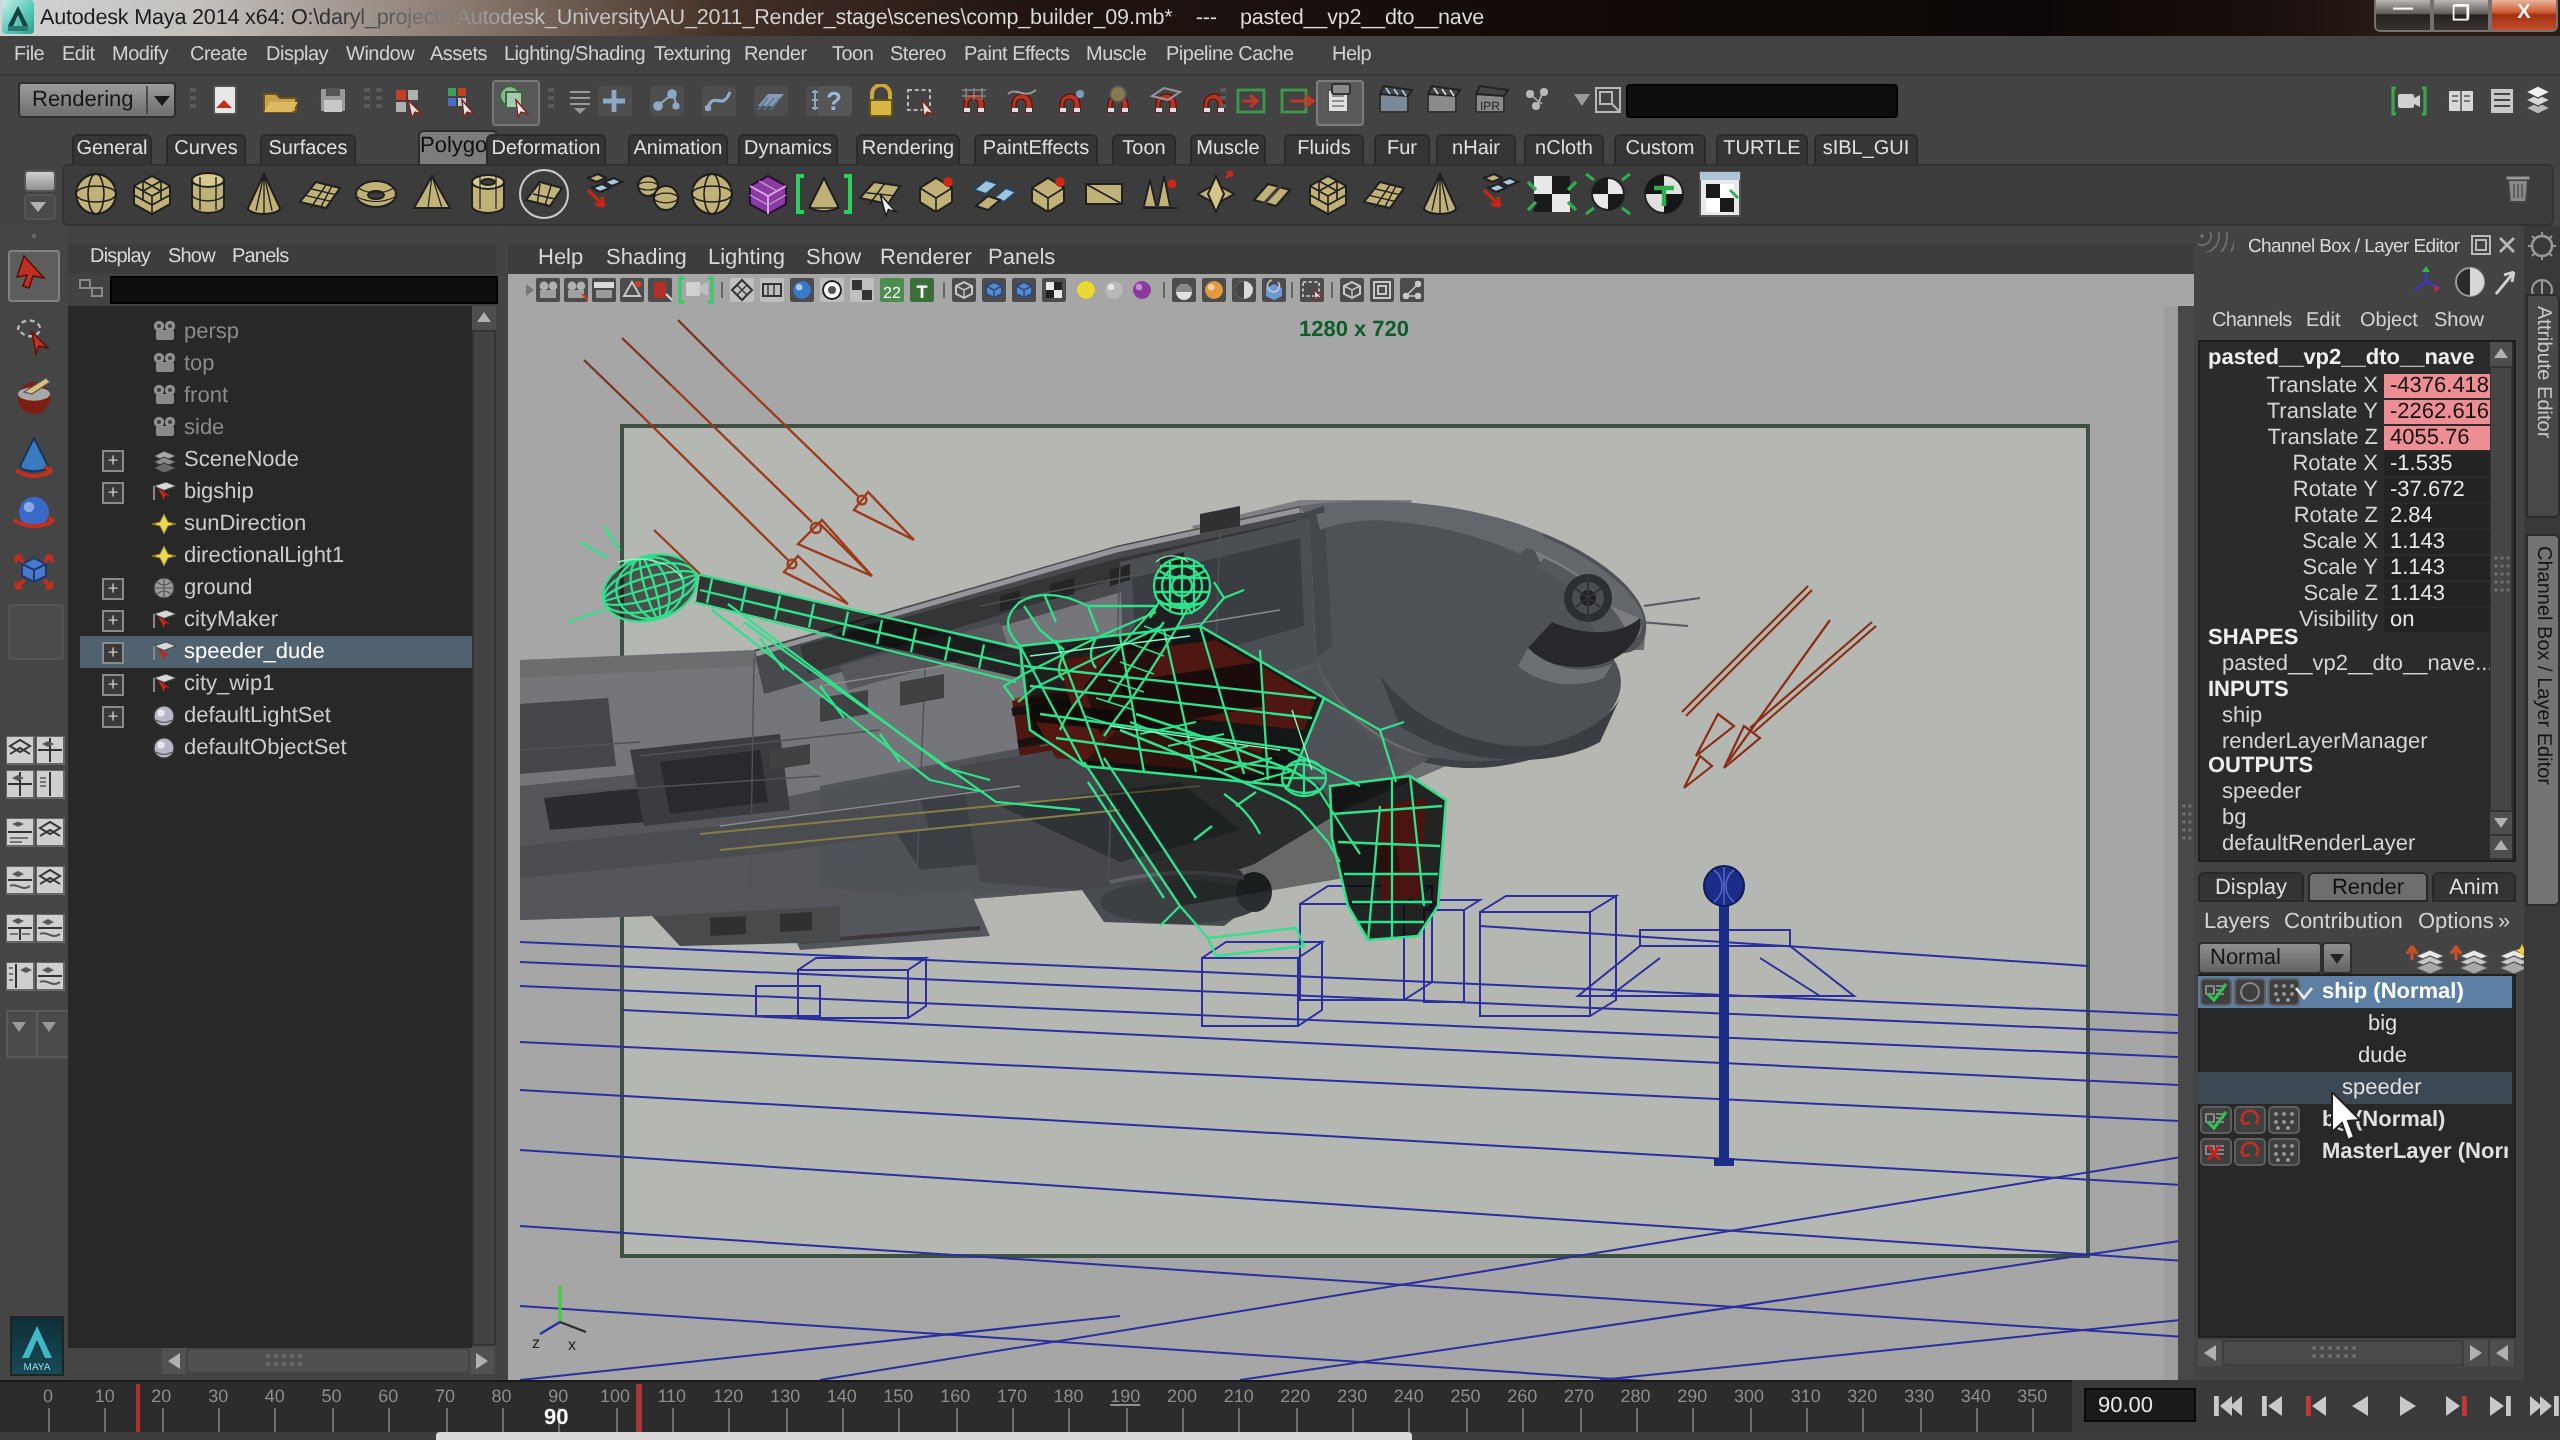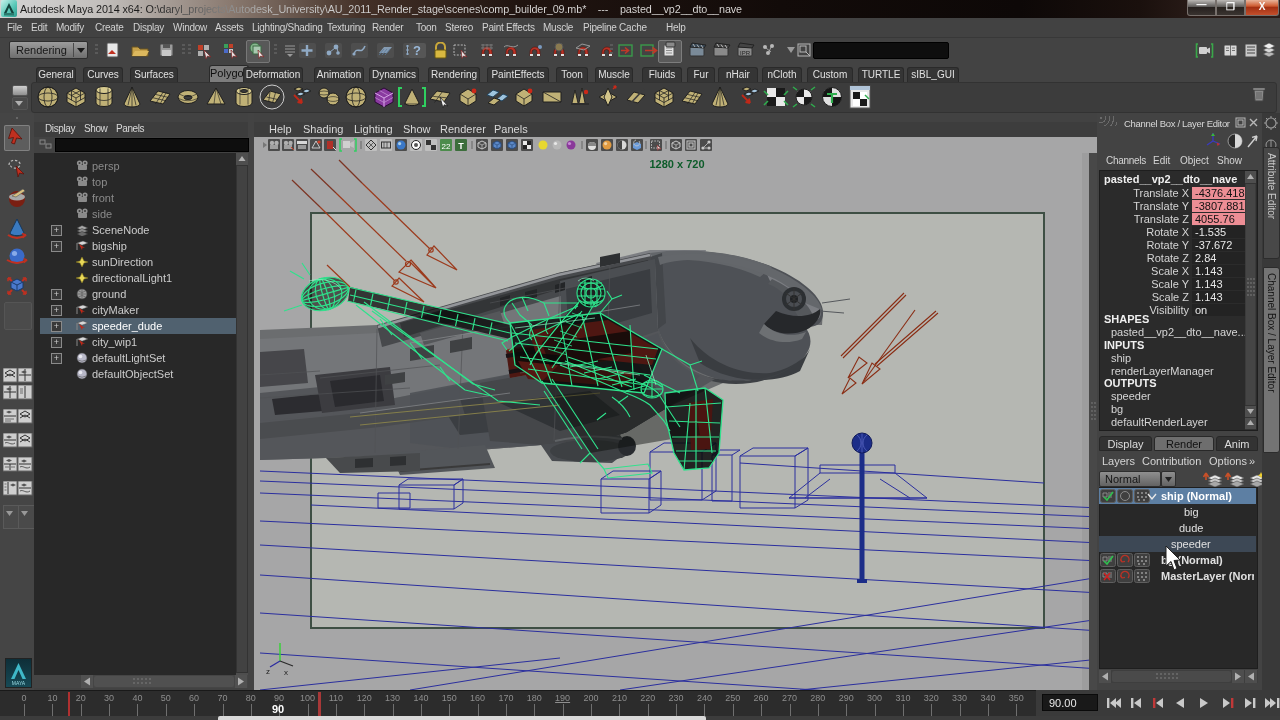--- a/index.html
+++ b/index.html
@@ -1134,21 +1134,21 @@
         <div class="chtxt" style="left:83px;top:42px;font-size:10px;">Object</div>
         <div class="chtxt" style="left:120px;top:42px;font-size:10px;">Show</div>
         <div class="abs" style="left:2px;top:57px;width:159px;height:261px;background:#2b2b2b;border:1px solid #1e1e1e;box-sizing:border-box;"></div>
         <div class="chtxt bold" style="left:7px;top:60px;color:#efefef;">pasted__vp2__dto__nave</div>
         <div class="chrow" style="top:74px;">
           <span class="chlab">Translate X</span>
           <span class="chval pink">-4376.418</span>
         </div>
         <div class="chrow" style="top:87px;">
           <span class="chlab">Translate Y</span>
-          <span class="chval pink">-3807.881</span>
+          <span class="chval pink">-2262.616</span>
         </div>
         <div class="chrow" style="top:100px;">
           <span class="chlab">Translate Z</span>
           <span class="chval pink">4055.76</span>
         </div>
         <div class="chrow" style="top:113px;">
           <span class="chlab">Rotate X</span>
           <span class="chval">-1.535</span>
         </div>
         <div class="chrow" style="top:126px;">

